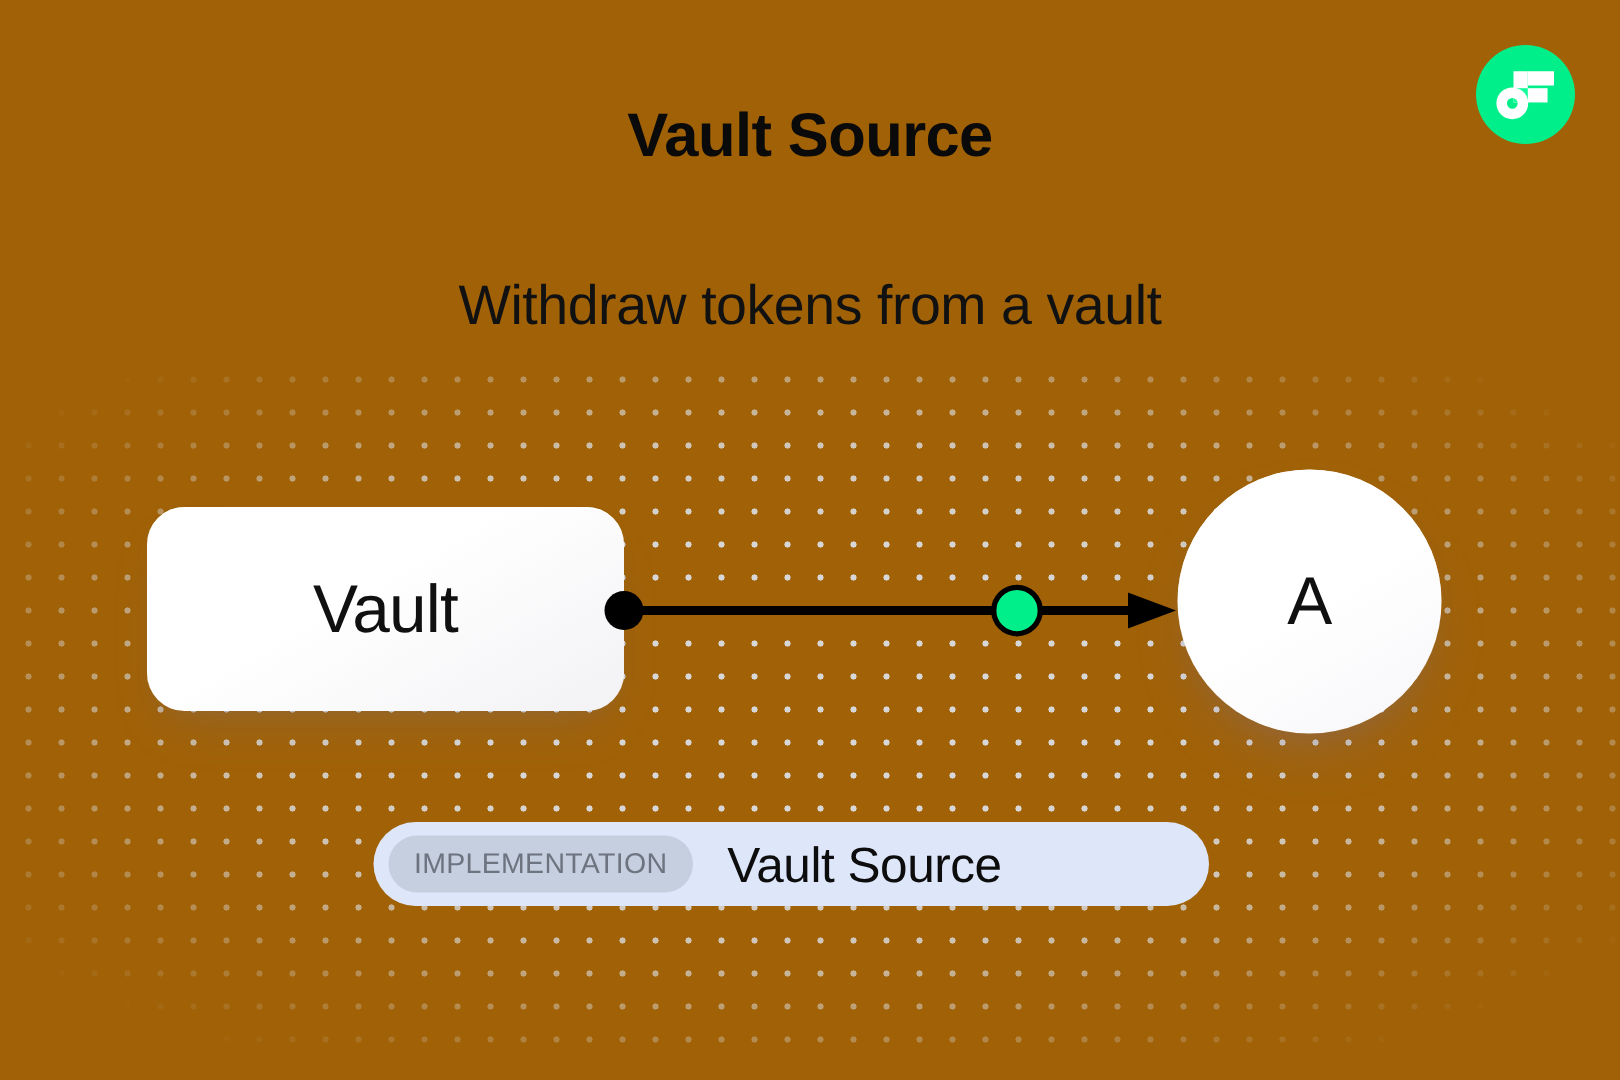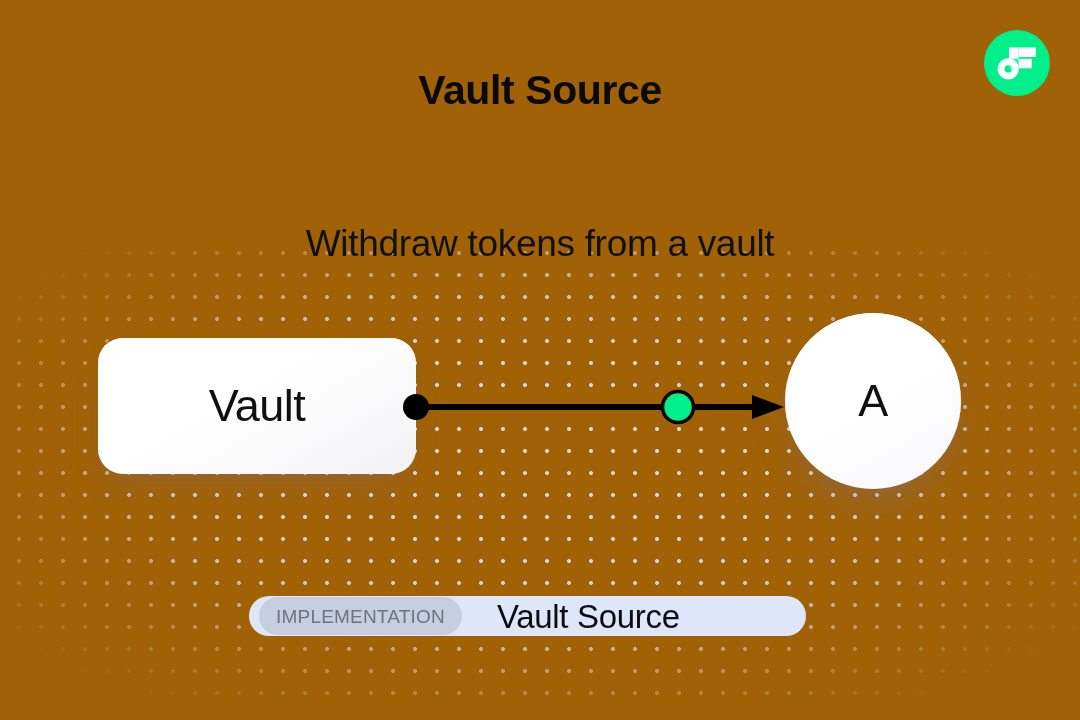--- a/index.html
+++ b/index.html
@@ -58,21 +58,20 @@
     position: absolute;
     left: 0;
     top: 180px;
     width: 1080px;
     text-align: center;
     font-size: 37px;
     font-weight: 400;
     letter-spacing: -0.3px;
     color: #111111;
     line-height: 48px;
-    margin-top: 40px;
   }
 
   
   .brand-logo {
     position: absolute;
     left: 984px;
     top: 30px;
     width: 66px;
     height: 66px;
   }
@@ -150,28 +149,27 @@
   }
 
   .edge-layer .hit { pointer-events: auto; }
 
   
   .impl-badge {
     position: absolute;
     left: 249px;
     top: 548px;
     width: 557px;
-    height: 40px;
+    height: 56px;
     border-radius: 28px;
     background: #dee7fa;
     display: flex;
     align-items: center;
     padding: 0 10px;
-    gap: 12px;
-    margin-top: 48px;
+    gap: 0;
   }
 
   .impl-tag {
     height: 38px;
     border-radius: 19px;
     background: #c5cfdf;
     display: flex;
     align-items: center;
     padding: 0 17px;
     font-size: 19px;

